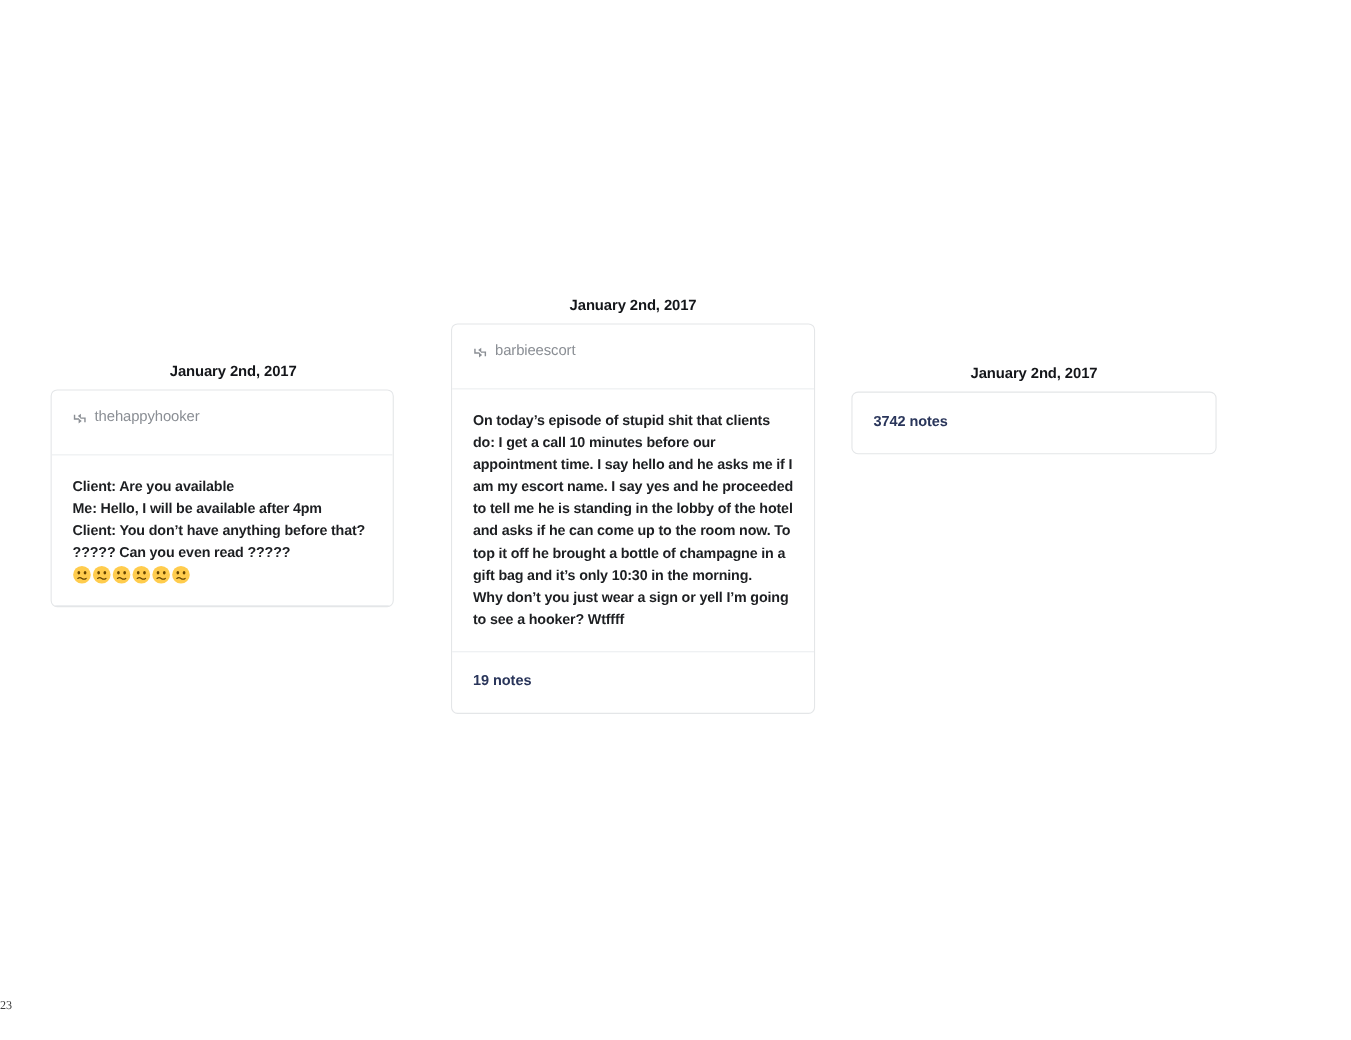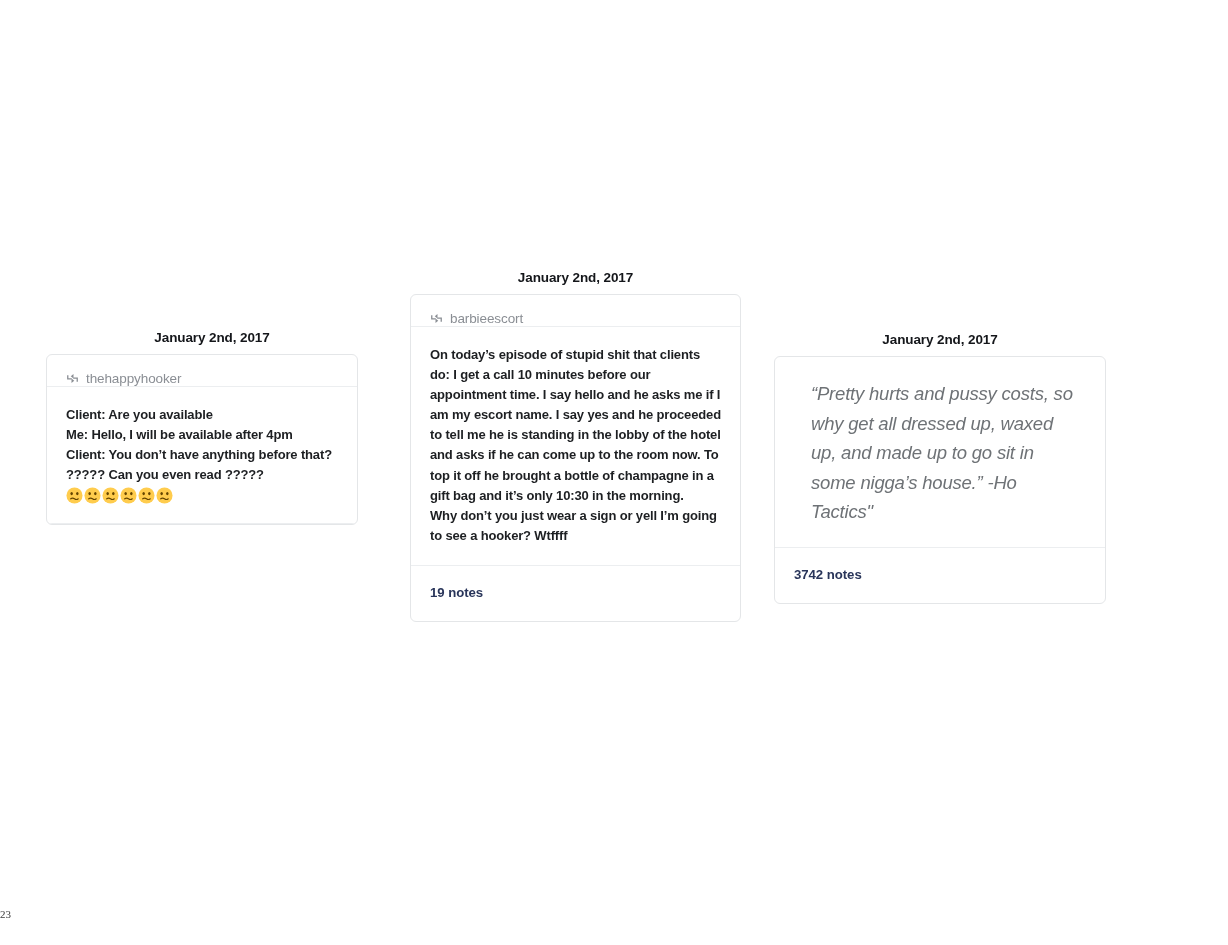--- a/index.html
+++ b/index.html
@@ -41,24 +41,24 @@
   .post-card {
     background: #ffffff;
     border: 1px solid #e4e6e8;
     border-radius: 6px;
     box-sizing: border-box;
     overflow: hidden;
   }
 
   
   .card-header {
-    padding: 16px 19px 0 19px;
+    padding: 16px 19px 27px 19px;
     border-bottom: 1px solid #eceef0;
     display: flex;
-    align-items: flex-start;
+    align-items: flex-end;
     gap: 7px;
   }
   .reblog-icon {
     display: inline-block;
     width: 13px;
     height: 13px;
     flex: none;
     position: relative;
     top: 1px;
   }
@@ -245,24 +245,20 @@
         <span class="notes-count">19 notes</span>
       </div>
 
     </div>
   </div>
 
   <div class="post-block" style="left:774px; top:332px; width:332px;">
     <div class="post-date">January 2nd, 2017</div>
     <div class="post-card" style="width:332px;">
 
-      <div class="quote-body">
-        <div class="quote-text">“Pretty hurts and pussy costs, so why get all dressed up, waxed
-up, and made up to go sit in some nigga’s house.” -Ho Tactics"</div>
-      </div>
 
       <div class="card-footer">
         <span class="notes-count">3742 notes</span>
       </div>
 
     </div>
   </div>
 
   <div class="page-number">23</div>
 

